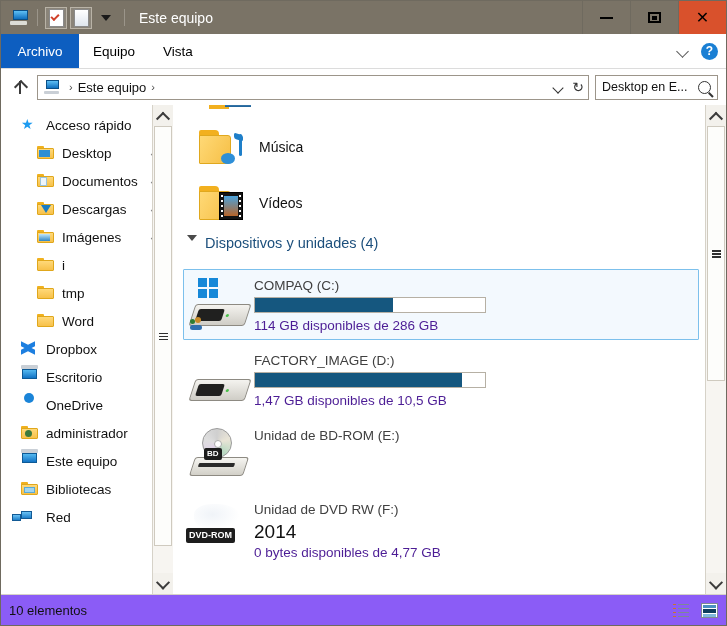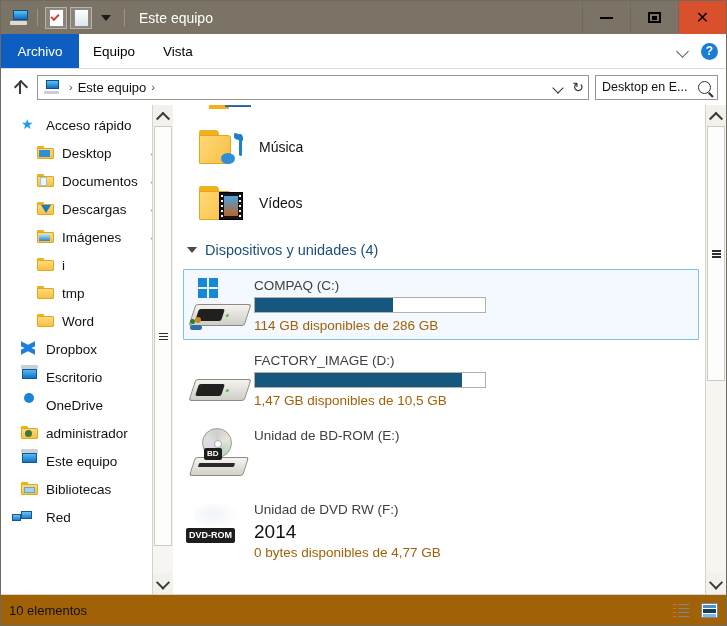--- a/index.html
+++ b/index.html
@@ -124,36 +124,36 @@
   .clip-row{height:14px;position:relative;}
   .clip-folder{position:absolute;left:32px;top:-24px;width:44px;height:36px;}
 
   .itemrow{display:flex;align-items:center;height:56px;padding-left:22px;}
   .bigfolder{width:46px;height:38px;position:relative;flex:none;margin-right:14px;}
   .bigfolder .back{position:absolute;left:0;top:2px;width:20px;height:7px;background:#f2b01f;border-radius:2px 4px 0 0;}
   .bigfolder .front{position:absolute;left:0;top:7px;width:32px;height:29px;
       background:linear-gradient(120deg,#ffd976,#f6bf46);border:1px solid #e0a81e;box-sizing:border-box;border-radius:1px 3px 3px 1px;}
   .itemlabel{font-size:14px;color:#111;}
 
-  .grouphdr{display:flex;align-items:center;height:30px;padding-left:10px;margin-top:4px;}
+  .grouphdr{display:flex;height:30px;padding-left:10px;margin-top:4px;}
   .tri{width:0;height:0;border-left:5px solid transparent;border-right:5px solid transparent;
        border-top:6px solid #4a4a4a;margin-right:8px;}
   .grouptitle{font-size:14.5px;color:#1c4f7c;}
 
   .drive{display:flex;padding:6px 0 6px 6px;margin:4px 6px 0 6px;border:1px solid transparent;
          box-sizing:border-box;border-radius:1px;}
   .drive.sel{border:1px solid #7cc0ec;background:#f3f9fe;}
   .dicon{width:64px;height:56px;position:relative;flex:none;}
   .dinfo{flex:1;padding-top:2px;padding-right:10px;}
   .dname{font-size:13.5px;color:#404040;margin-bottom:4px;}
   .dsub{font-size:19px;color:#111;}
   .bar{height:16px;background:#fff;border:1px solid #b6b0a4;box-sizing:border-box;
        margin:2px 0 5px 0;position:relative;max-width:232px;}
   .bar .fill{position:absolute;left:0;top:0;bottom:0;background:#15577f;}
-  .dsize{font-size:13.5px;color:#a16207;margin-top:2px;}
+  .dsize{font-size:13.5px;color:#4c1d95;margin-top:2px;}
 
   
   .hdd{position:absolute;left:2px;bottom:6px;width:56px;height:22px;
        background:linear-gradient(#f4f3ef,#cfcdc6);border:1px solid #8d8a82;box-sizing:border-box;
        border-radius:3px;transform:skewX(-18deg);}
   .hdd:before{content:"";position:absolute;left:4px;top:4px;width:26px;height:12px;background:#20201f;border-radius:2px;}
   .hdd:after{content:"";position:absolute;left:33px;top:9px;width:3px;height:3px;border-radius:50%;background:#49c14a;}
   .winlogo{position:absolute;left:8px;top:2px;width:22px;height:22px;}
   .winlogo i{position:absolute;width:9px;height:9px;background:#1688d8;}
   .shared{position:absolute;left:0;bottom:2px;width:14px;height:14px;}
@@ -167,21 +167,21 @@
   .tray{position:absolute;left:2px;bottom:6px;width:54px;height:19px;
       background:linear-gradient(#f6f5f1,#d2d0c8);border:1px solid #8d8a82;box-sizing:border-box;
       border-radius:3px;transform:skewX(-18deg);}
   .tray:before{content:"";position:absolute;left:5px;top:5px;width:36px;height:4px;background:#2a2a2a;border-radius:1px;}
   .badge{position:absolute;background:#1d1d1d;color:#fff;font-size:8px;font-weight:bold;
       padding:1px 3px;border-radius:2px;letter-spacing:0;line-height:1.2;z-index:5;}
   .ghost{position:absolute;left:4px;top:4px;width:46px;height:26px;
       background:radial-gradient(ellipse at 40% 40%,#eef2f7 0%,#ffffff 70%);opacity:.9;border-radius:40% 50% 30% 45%;}
 
   
-  .status{height:31px;border-top:1px solid #d6d2c8;background:#a16207;display:flex;align-items:center;
+  .status{height:31px;border-top:1px solid #d6d2c8;background:#8b5cf6;display:flex;align-items:center;
           padding:0 8px;box-sizing:border-box;position:relative;}
   .status .txt{font-size:13px;color:#111;}
   .vmodes{position:absolute;right:8px;top:0;height:100%;display:flex;align-items:center;gap:11px;}
   .vm{width:17px;height:15px;position:relative;}
   .vm.details i{position:absolute;left:5px;height:1.6px;background:#7d8994;width:11px;}
   .vm.details b{position:absolute;left:0;width:3px;height:1.6px;background:#c9752a;}
   .vm.tiles{border:1px solid #7d8994;box-sizing:border-box;background:#fff;}
   .vm.tiles i{position:absolute;left:1px;right:1px;}
 </style>
 </head>

